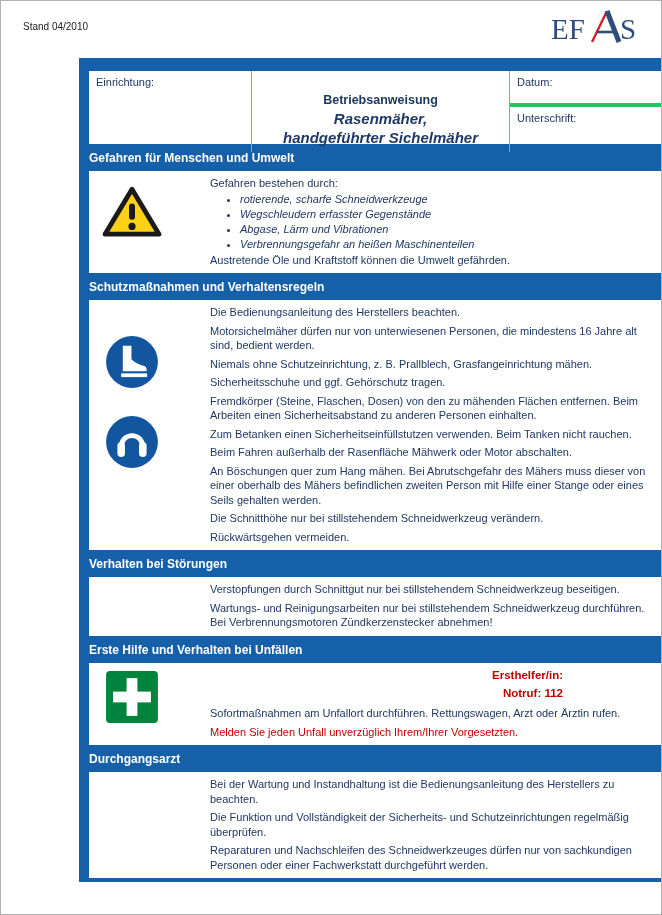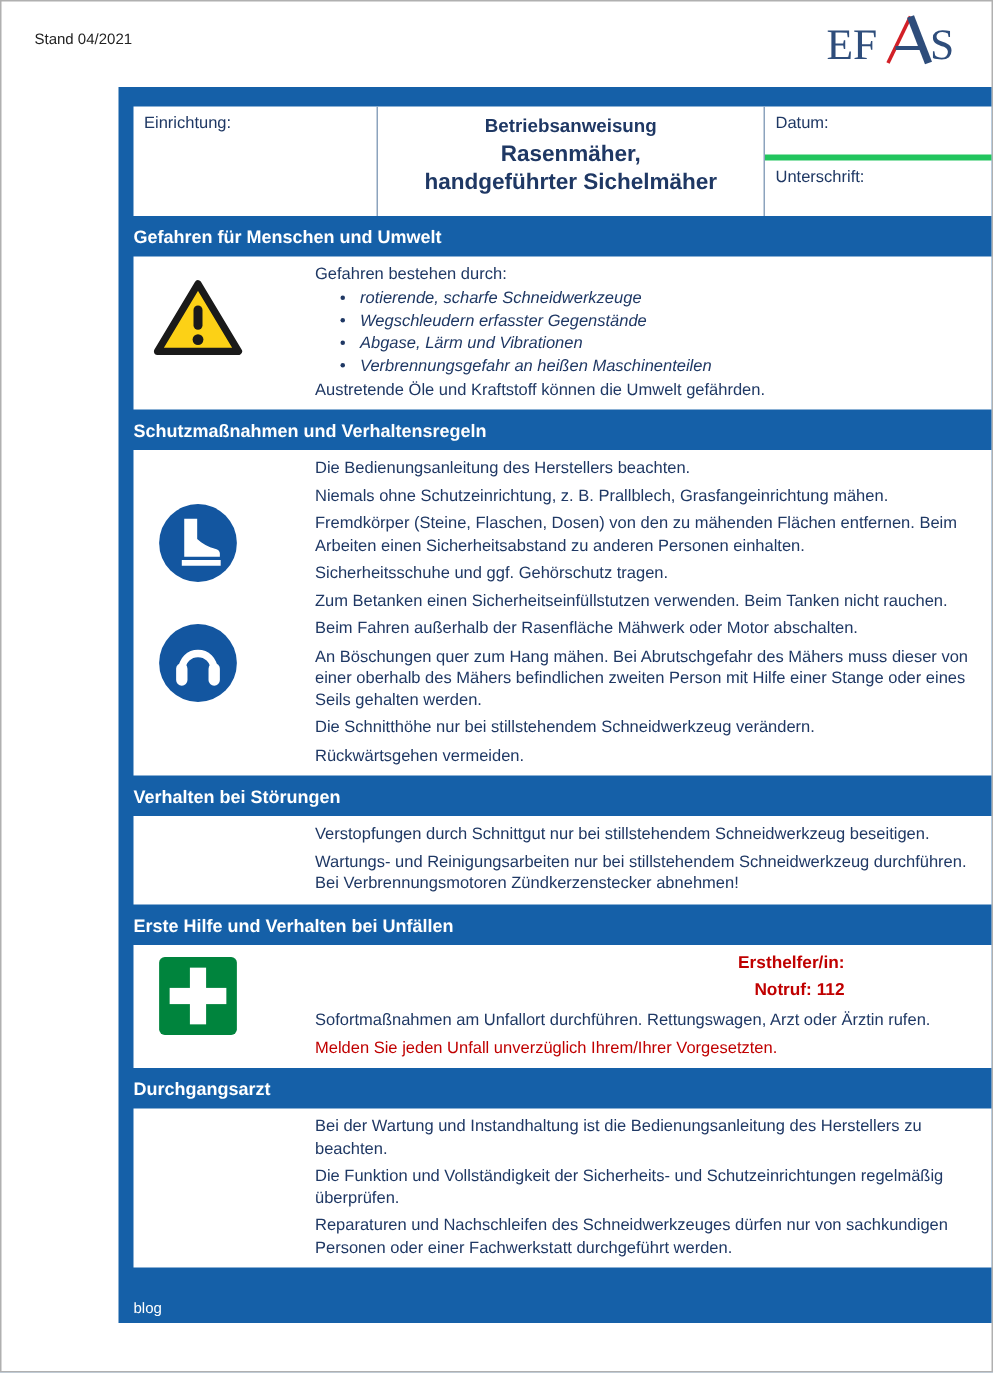--- a/index.html
+++ b/index.html
@@ -20,23 +20,23 @@
     position:absolute; left:30px; top:57px; width:602px; height:824px;
     background:var(--frame_blue, #1560a8);
     padding:13px 10px 0 10px; overflow:hidden;margin-left:48px;
   }
   .doc > * + * { margin-top:3px; }
 
   
   .hdr-table { background:#fff; display:grid; grid-template-columns:162px 1fr 162px; height:73px; }
   .hdr-cell { padding:5px 7px; font-size:11px; }
   .hdr-cell + .hdr-cell { border-left:1px solid #8ca3bd; }
-  .hdr-title { text-align:center; padding-top:6px; }
+  .hdr-title { text-align:center; padding-top:22px; }
   .doc-type { font-size:12.5px; font-weight:bold; }
-  .doc-title { font-size:15px; font-weight:bold; line-height:19px; margin-top:2px; }
+  .doc-title { font-size:15px; font-weight:bold; line-height:19px; margin-top:2px;font-style:italic; }
   .hdr-right { padding:0; display:grid; grid-template-rows:36px 1fr; }
   .hdr-right > div { padding:5px 7px; font-size:11px; }
   .hdr-right > div:first-child { border-bottom:4px solid #22c55e; }
 
   .bar {
     color:#fff; font-size:12px; font-weight:bold; text-align:left;
     padding:4px 0 3px 0; line-height:14px;
   }
 
   .box { background:#fff; display:flex; padding:5px 8px 6px 0;gap:36px; }
@@ -61,21 +61,21 @@
   .ic-warning { margin-top:9px; }
   .ic-boots { margin-top:30px; }
   .ic-ear { margin-top:26px; }
   .ic-firstaid { margin-top:2px; }
 </style>
 </head>
 <body>
 
 <div class="page">
 
-  <div class="stand">Stand 04/2021</div>
+  <div class="stand">Stand 04/2010</div>
 
   <svg class="logo" width="88" height="40" viewBox="0 0 88 40">
     <text x="0" y="31" font-family="Liberation Serif, serif" font-size="29" fill="#2e4d7b">EF</text>
     <g>
       <line x1="56" y1="3" x2="41" y2="34" stroke="#d22027" stroke-width="2.4"></line>
       <line x1="56" y1="3" x2="68" y2="34" stroke="#2e4d7b" stroke-width="5"></line>
       <line x1="46" y1="24" x2="64" y2="24" stroke="#2e4d7b" stroke-width="2.6"></line>
     </g>
     <text x="69" y="31" font-family="Liberation Serif, serif" font-size="29" fill="#2e4d7b">S</text>
   </svg>
@@ -130,23 +130,24 @@
         </svg>
         <svg class="sign ic-ear" width="54" height="54" viewBox="0 0 100 100">
           <circle cx="50" cy="50" r="48" fill="#1356a0"></circle>
           <path d="M30 60 C30 31 70 31 70 60" stroke="#ffffff" stroke-width="9" fill="none"></path>
           <rect x="23" y="50" width="14" height="28" rx="7" fill="#ffffff"></rect>
           <rect x="63" y="50" width="14" height="28" rx="7" fill="#ffffff"></rect>
         </svg>
       </div>
       <div class="text-col">
         <p>Die Bedienungsanleitung des Herstellers beachten.</p>
+        <p>Motorsichelmäher dürfen nur von unterwiesenen Personen, die mindestens 16 Jahre alt sind, bedient werden.</p>
         <p>Niemals ohne Schutzeinrichtung, z. B. Prallblech, Grasfangeinrichtung mähen.</p>
+        <p>Sicherheitsschuhe und ggf. Gehörschutz tragen.</p>
         <p>Fremdkörper (Steine, Flaschen, Dosen) von den zu mähenden Flächen entfernen. Beim Arbeiten einen Sicherheitsabstand zu anderen Personen einhalten.</p>
-        <p>Sicherheitsschuhe und ggf. Gehörschutz tragen.</p>
         <p>Zum Betanken einen Sicherheitseinfüllstutzen verwenden. Beim Tanken nicht rauchen.</p>
         <p>Beim Fahren außerhalb der Rasenfläche Mähwerk oder Motor abschalten.</p>
         <p>An Böschungen quer zum Hang mähen. Bei Abrutschgefahr des Mähers muss dieser von einer oberhalb des Mähers befindlichen zweiten Person mit Hilfe einer Stange oder eines Seils gehalten werden.</p>
         <p>Die Schnitthöhe nur bei stillstehendem Schneidwerkzeug verändern.</p>
         <p>Rückwärtsgehen vermeiden.</p>
       </div>
     </div>
 
     <div class="bar">Verhalten bei Störungen</div>
     <div class="box">

